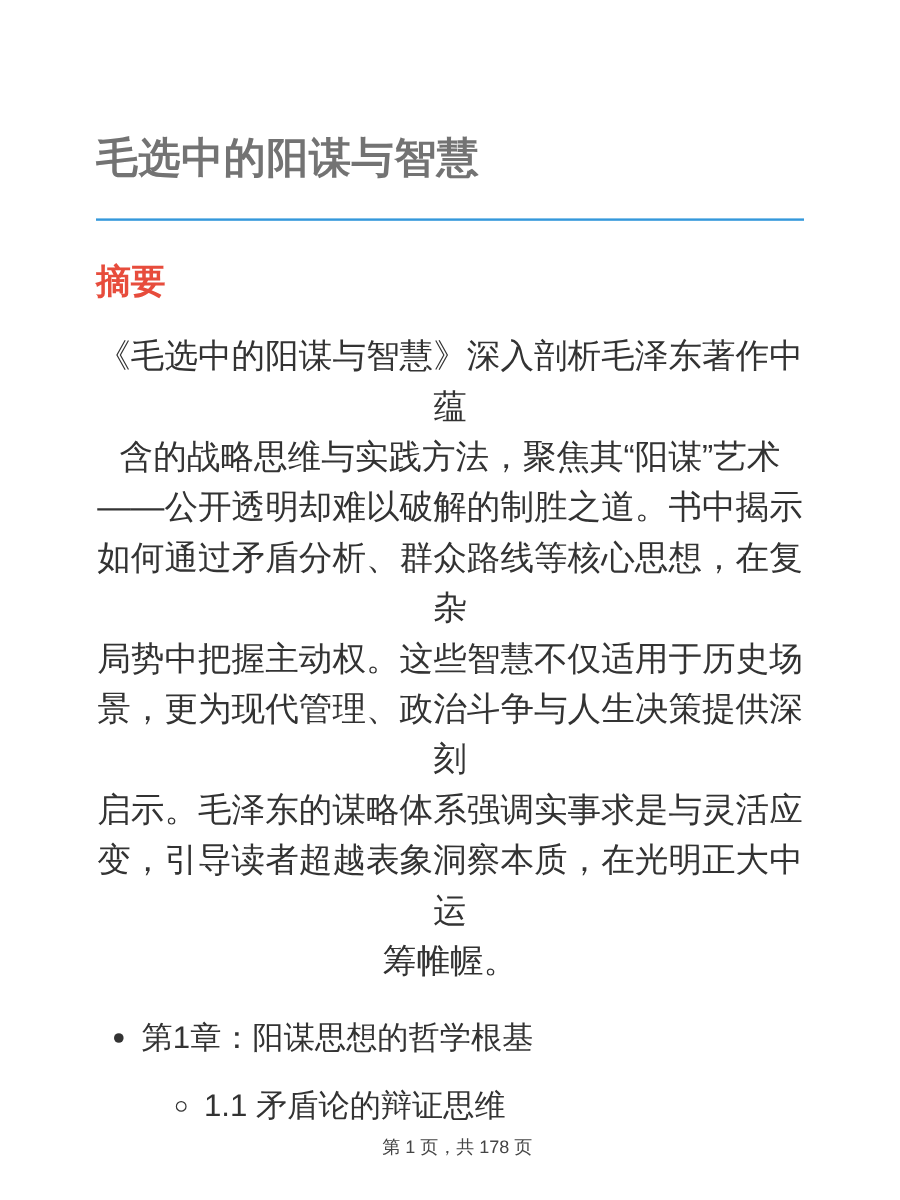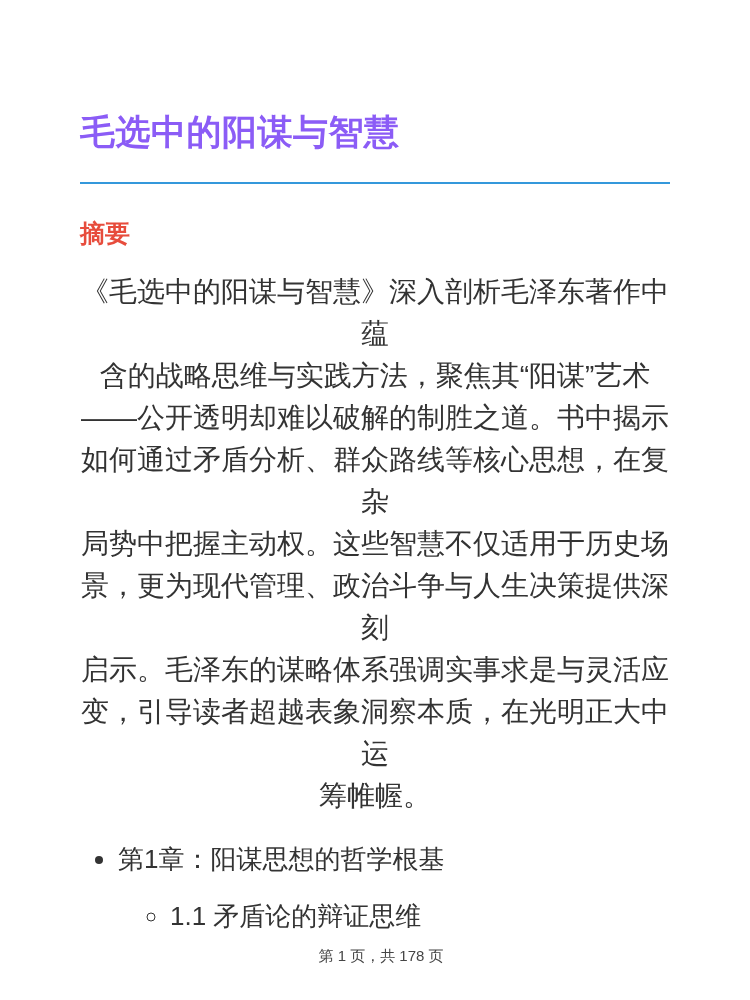--- a/index.html
+++ b/index.html
@@ -20,32 +20,32 @@
     box-sizing: border-box;
     padding: 0 80px;
     background: #ffffff;
   }
   .doc-title {
     margin: 0;
     padding-top: 110px;
     font-size: 35px;
     line-height: 1.25;
     font-weight: 700;
-    color: #8b5cf6;
+    color: #737373;
     letter-spacing: 0.5px;
   }
   .title-divider {
     border: none;
     border-top: 2px solid #3498db;
     margin: 28px 0 0 0;
     height: 0;
   }
   .section-heading {
     margin: 34px 0 0 0;
-    font-size: 25px;
+    font-size: 29px;
     line-height: 1.2;
     font-weight: 700;
     color: #e74c3c;
   }
   .abstract-body {
     margin: 23px 0 0 0;
     font-size: 28px;
     line-height: 42px;
     color: #333333;
     white-space: pre-line;

